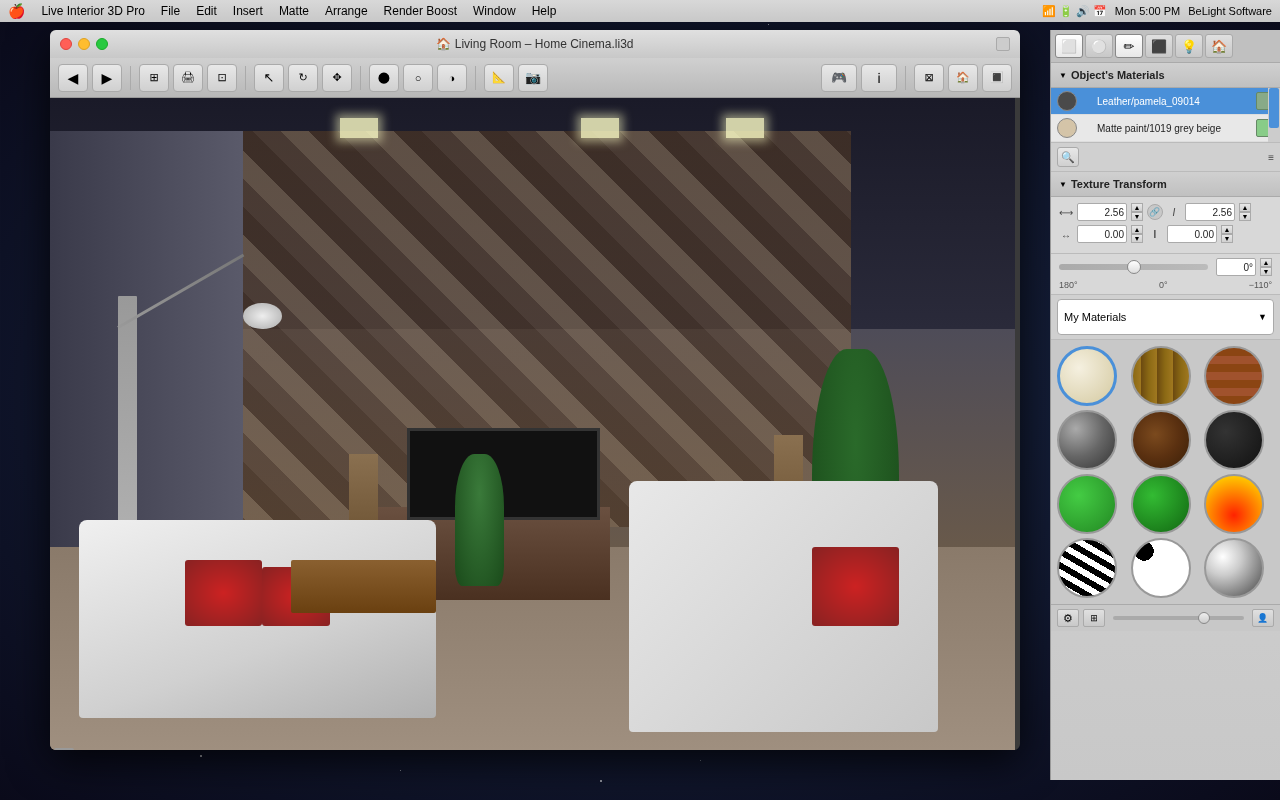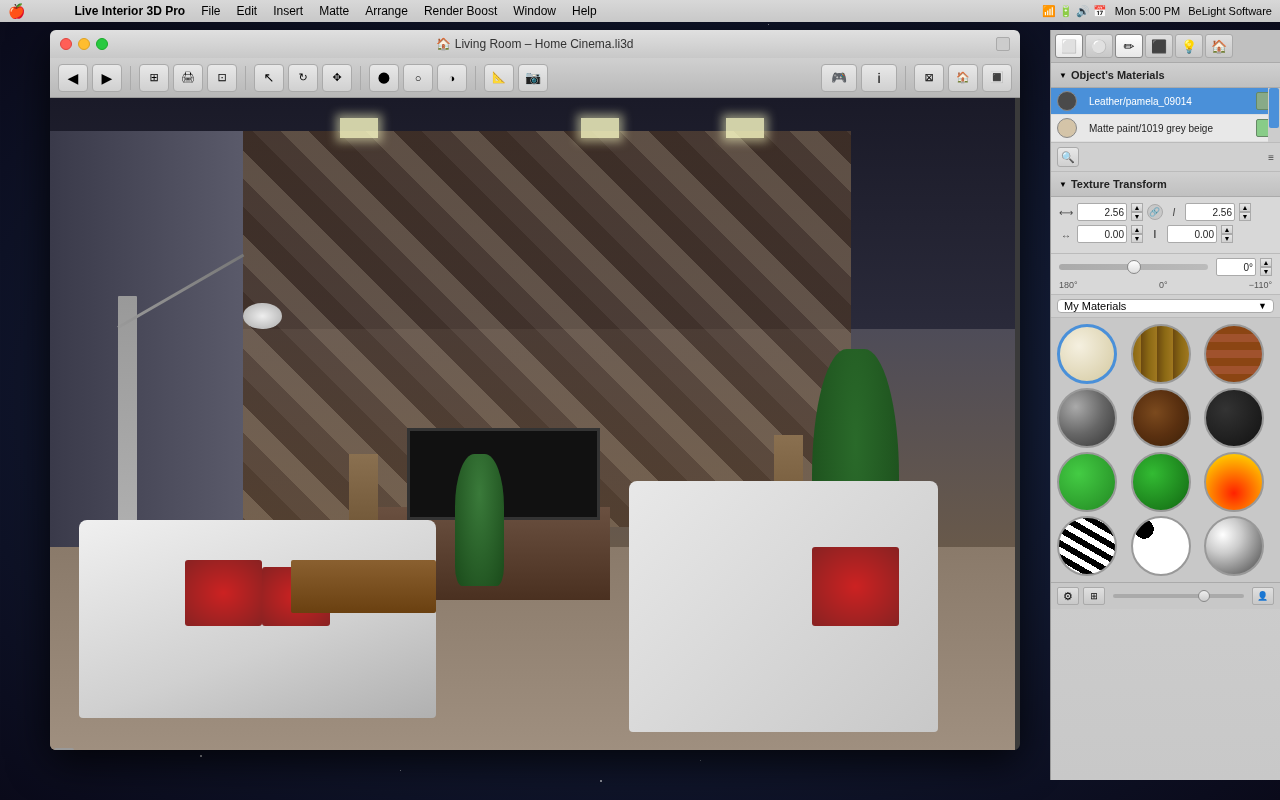--- a/index.html
+++ b/index.html
@@ -28,21 +28,21 @@
     .menubar-apple {
       font-size: 14px;
       cursor: default;
     }
     .menubar-item {
       font-size: 12px;
       font-weight: 500;
       color: #000;
       cursor: default;
     }
-    .menubar-item.bold { font-weight: 700; margin-left: 33px; }
+    .menubar-item.bold { font-weight: 400; }
     .menubar-right {
       margin-left: auto;
       display: flex;
       align-items: center;
       gap: 8px;
       font-size: 11px;
     }
 
     
     .main-window {
@@ -209,21 +209,21 @@
       background: #e8e8e8;
       border-bottom: 1px solid #bbb;
       max-height: 100px;
       overflow-y: auto;
       position: relative;
     }
     .material-item {
       display: flex;
       align-items: center;
       padding: 3px 6px;
-      gap: 12px;
+      gap: 20px;
       cursor: pointer;
       border-bottom: 1px solid #ddd;
     }
     .material-item.selected {
       background: #4a90d9;
       color: white;
     }
     .material-swatch {
       width: 20px; height: 20px;
       border-radius: 10px;
@@ -369,21 +369,21 @@
       background: #d0d0d0;
     }
     .gallery-header {
       display: flex;
       align-items: center;
       padding: 6px 8px;
       border-bottom: 1px solid #bbb;
     }
     .gallery-dropdown {
       flex: 1;
-      height: 14px;
+      height: 36px;
       background: white;
       border: 1px solid #aaa;
       border-radius: 4px;
       padding: 0 6px;
       font-size: 11px;
       appearance: none;
       cursor: pointer;
       display: flex;
       align-items: center;
       justify-content: space-between;

